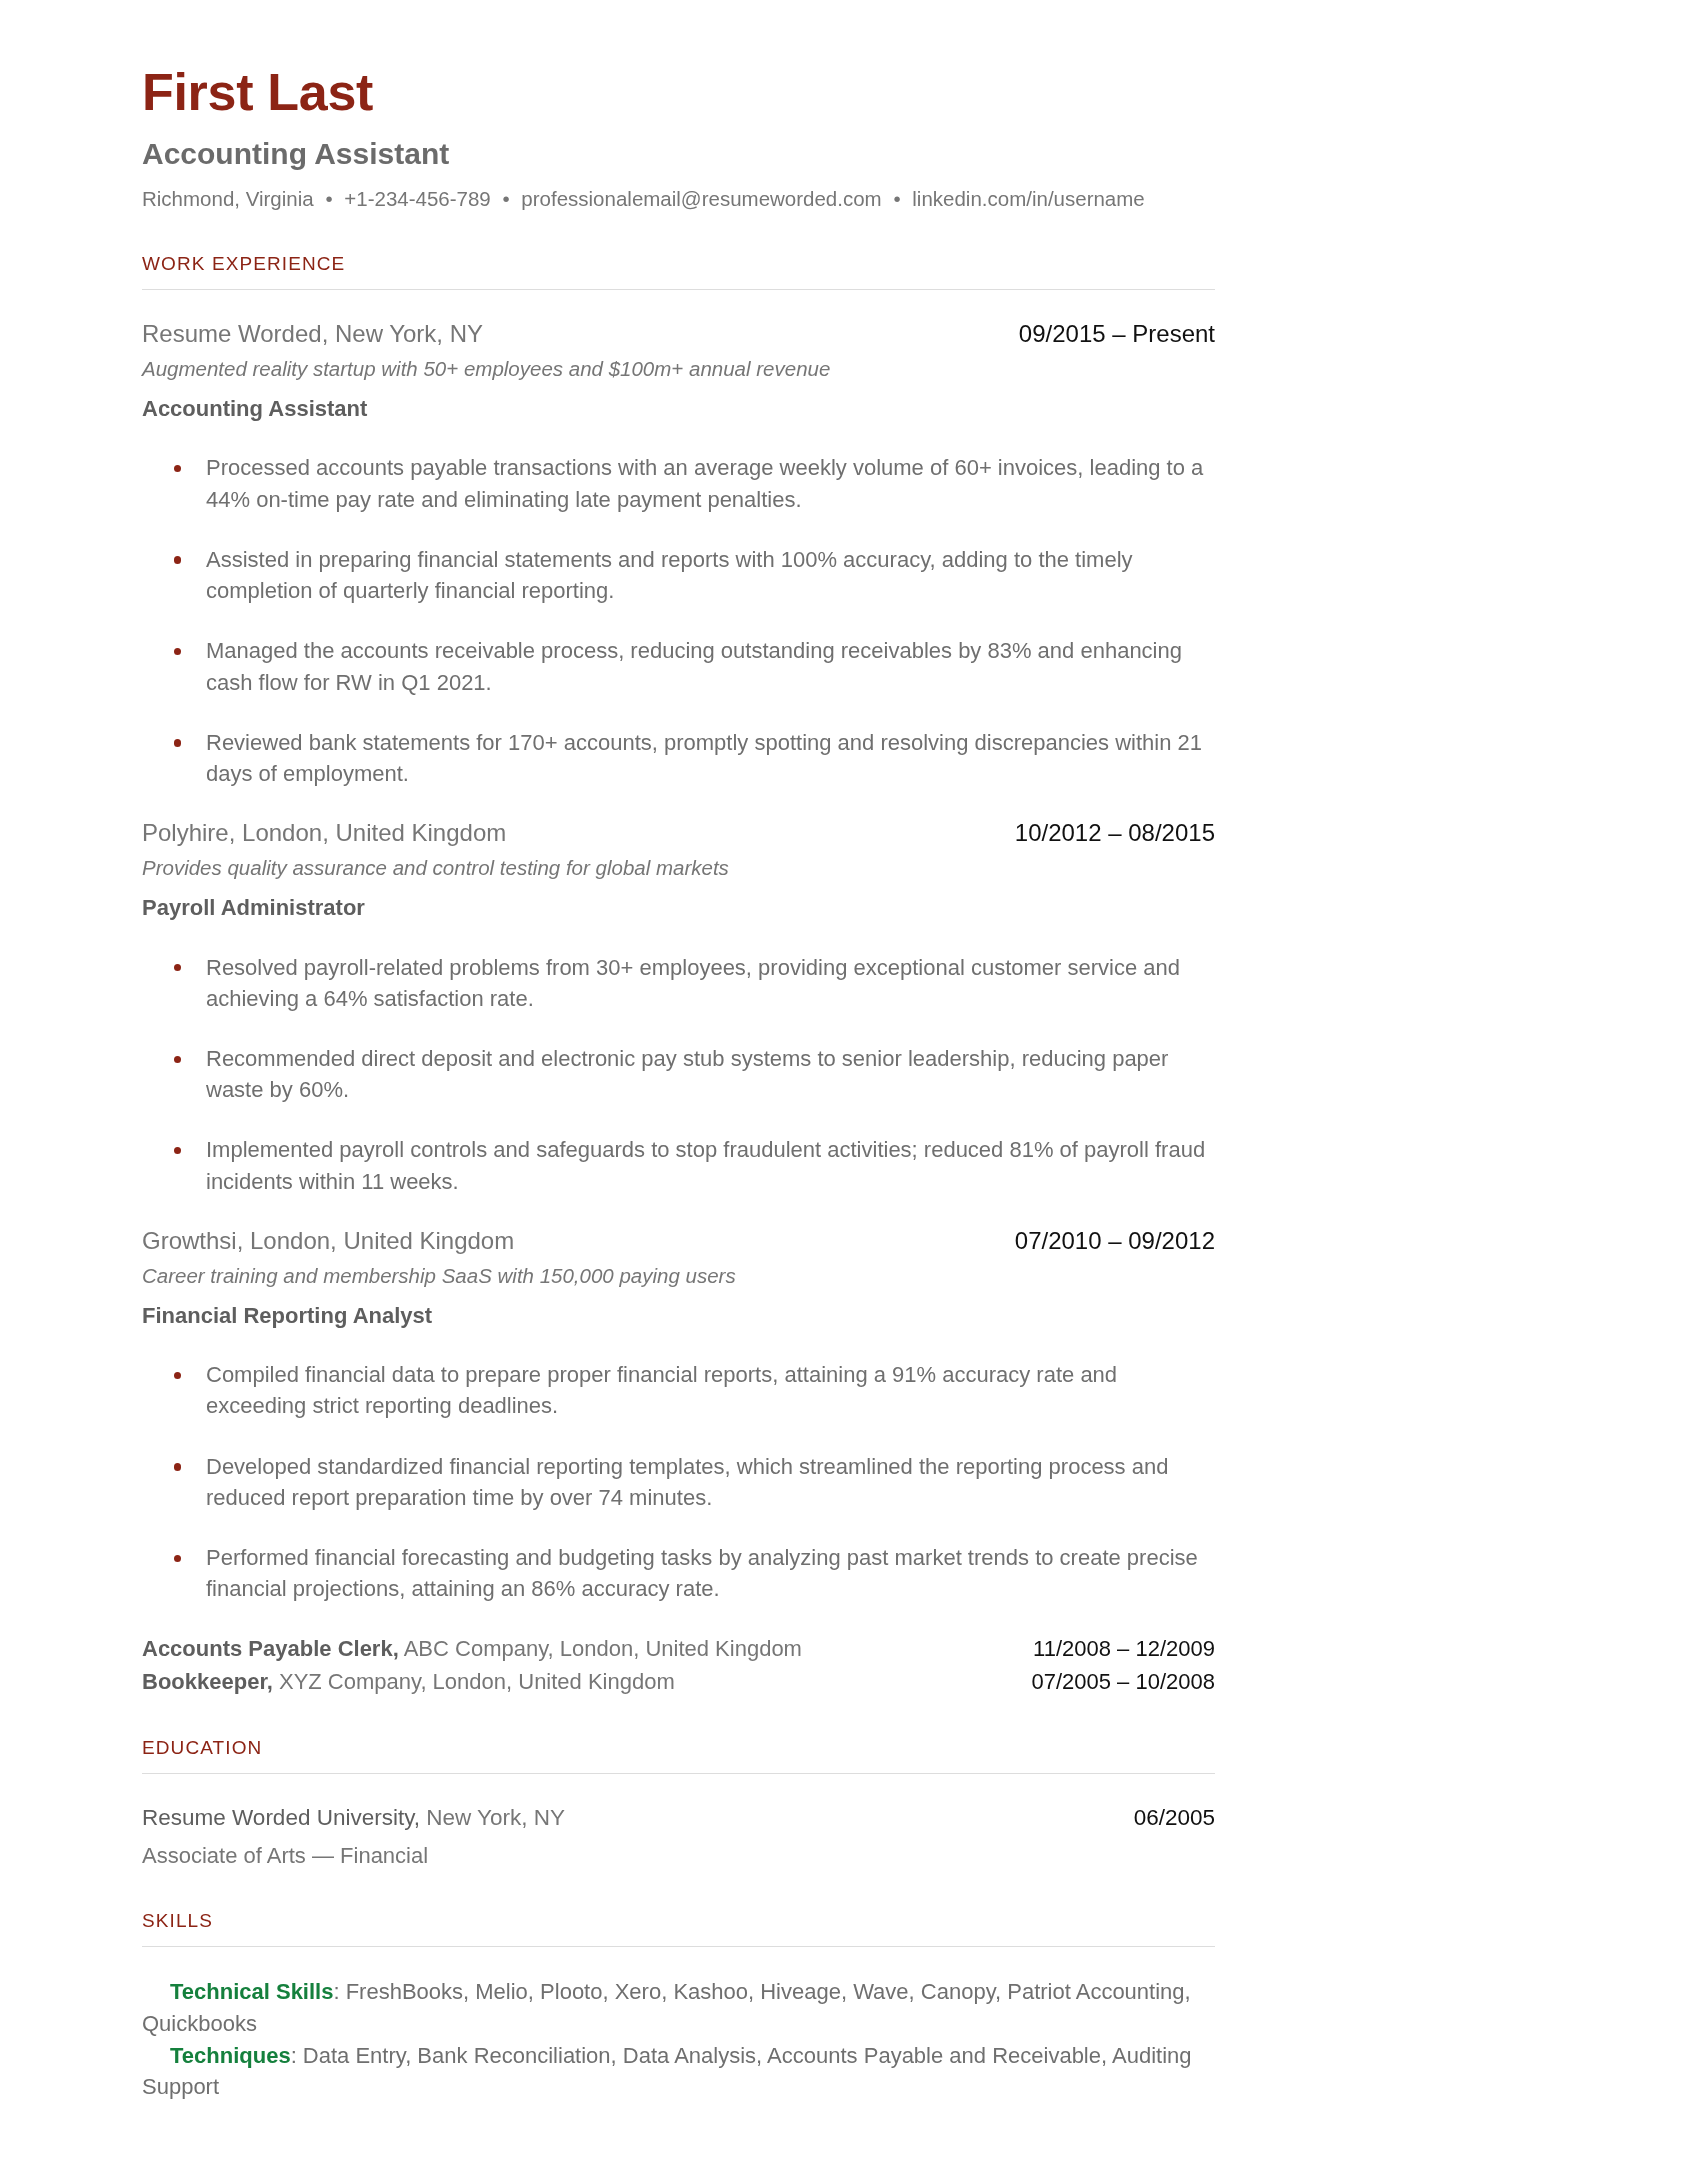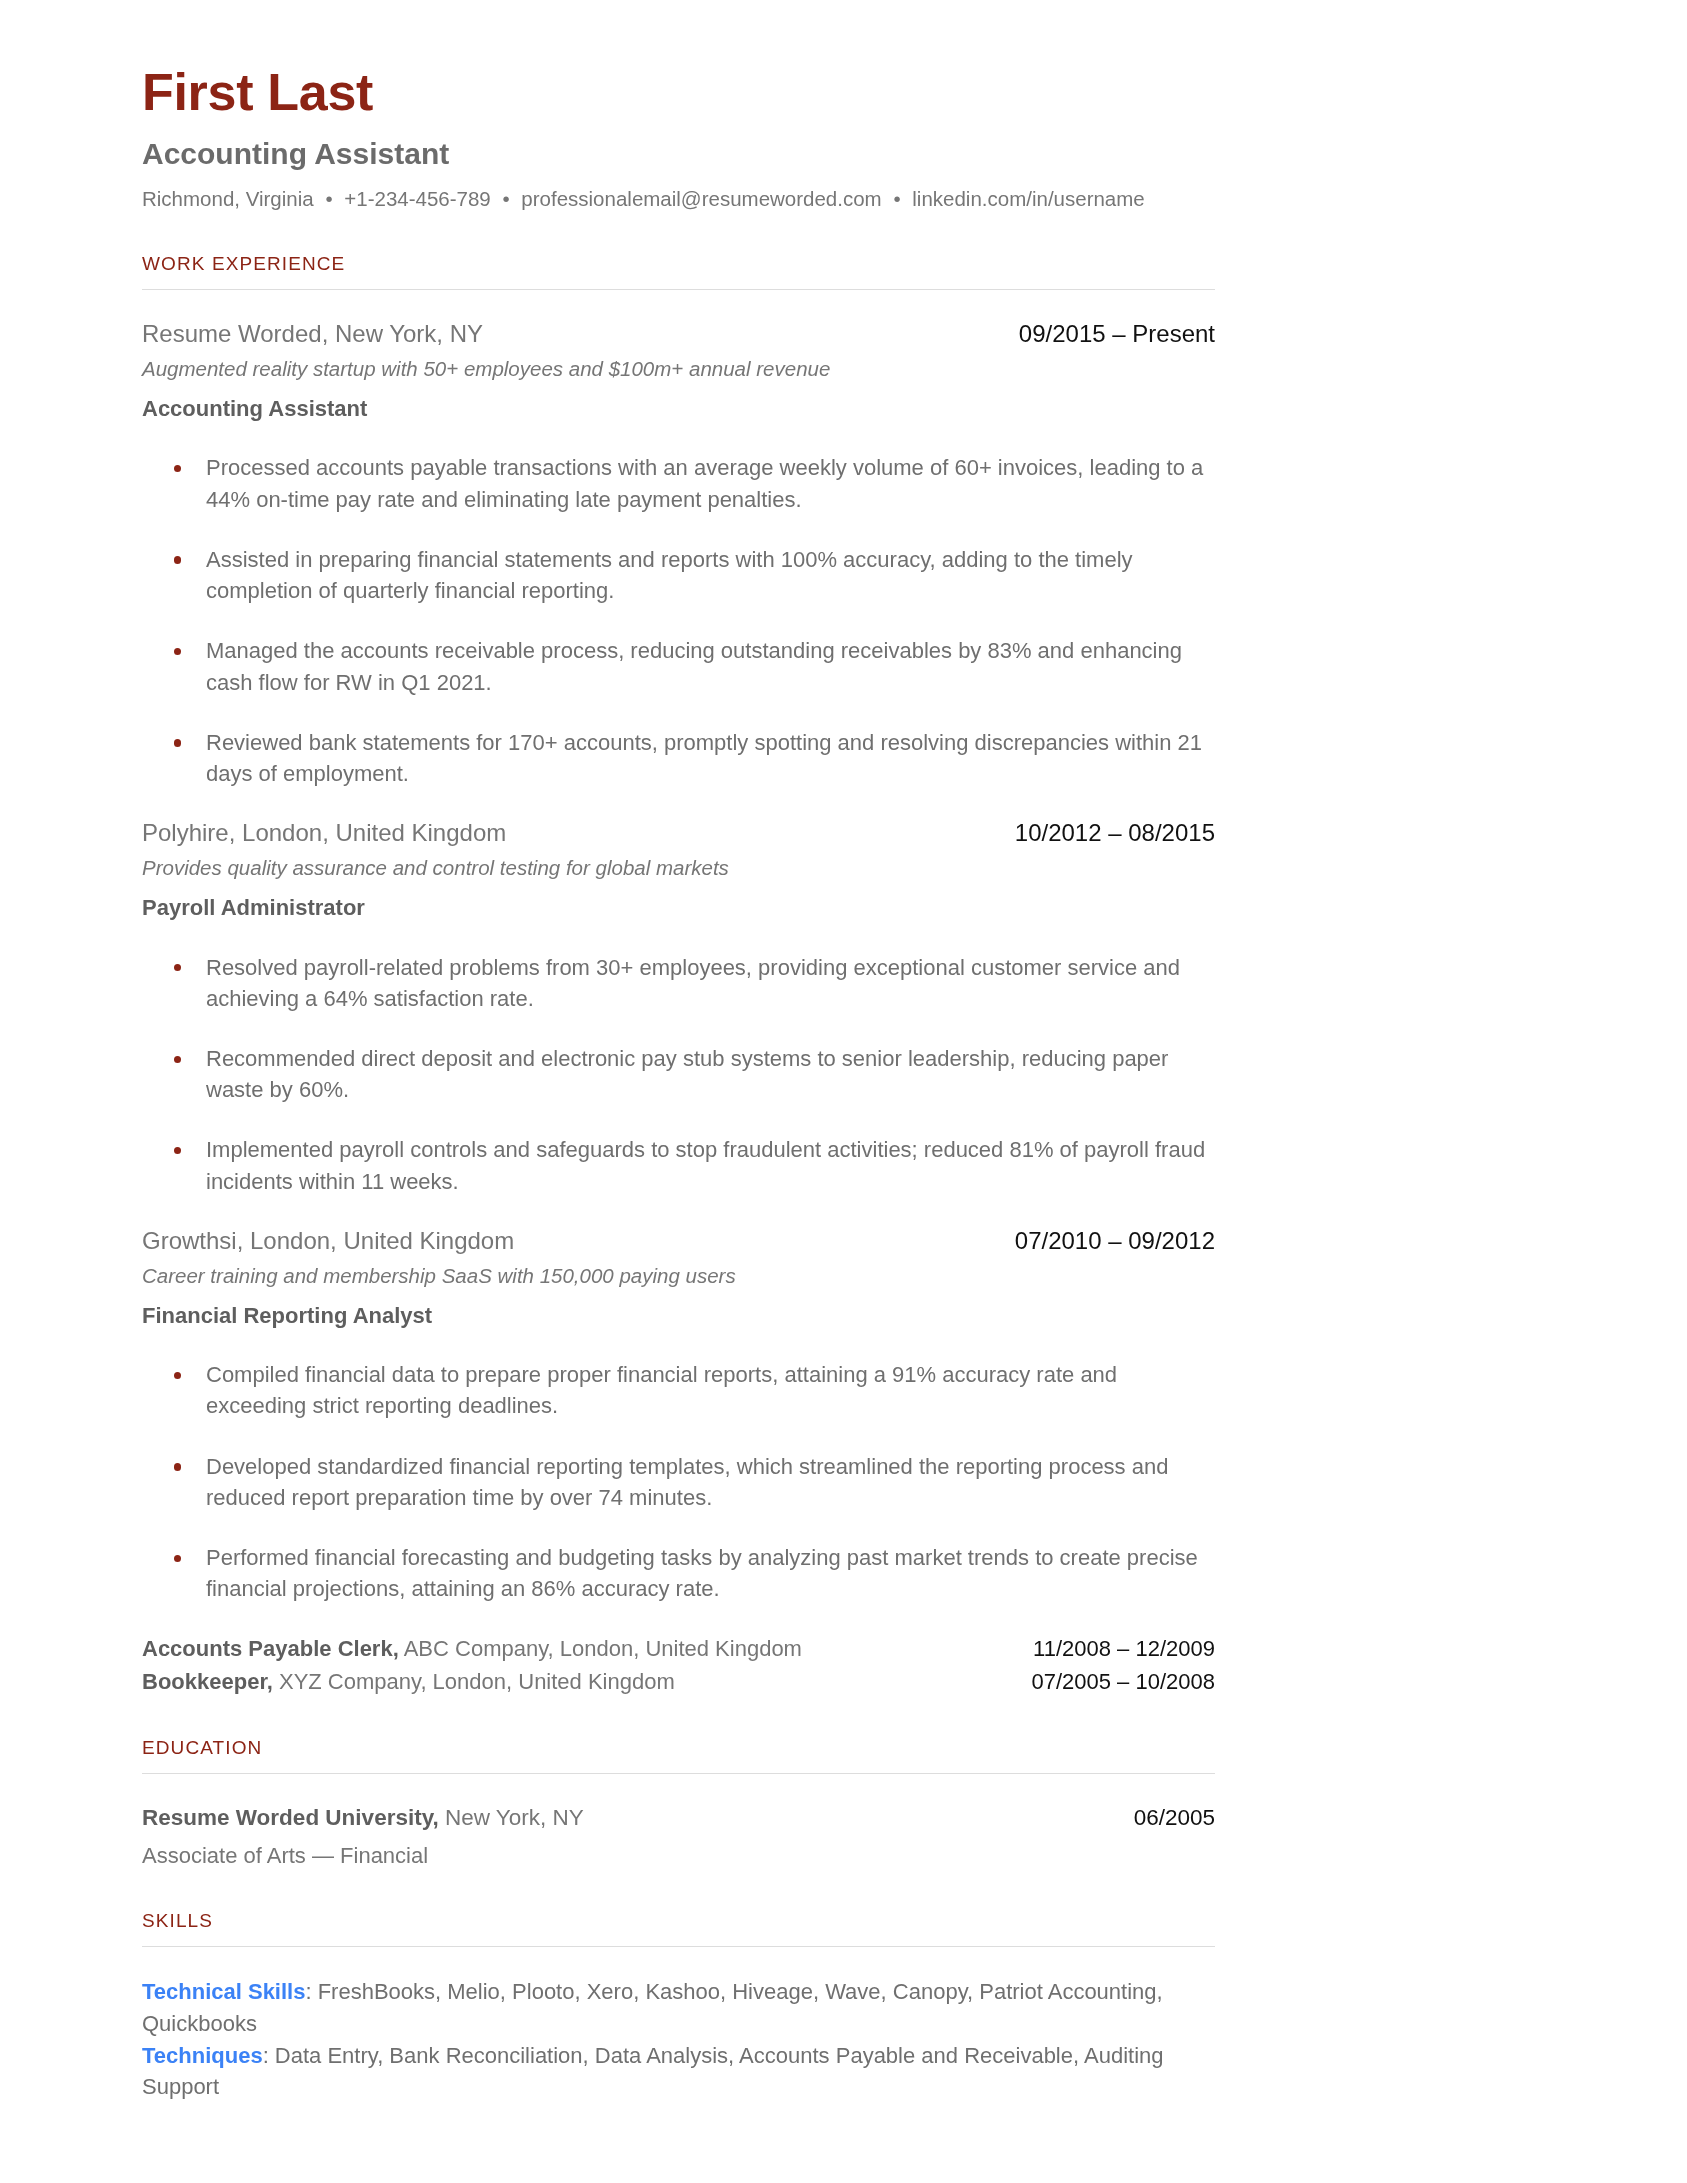--- a/index.html
+++ b/index.html
@@ -153,21 +153,21 @@
     display: flex;
     align-items: baseline;
     justify-content: space-between;
     width: 100%;
   }
   .edu-school {
     font-size: 22.5px;
     color: #767676;
     line-height: 1.3;
   }
-  .edu-school b { font-weight: bold; color: #5e5e5e; }
+  .edu-school b { font-weight: normal; color: #5e5e5e; }
   .edu-date {
     font-size: 22.5px;
     color: #111111;
     white-space: nowrap;
     line-height: 1.3;
     padding-left: 26.5px;
   }
   .edu-degree {
     font-size: 22px;
     color: #767676;
@@ -175,21 +175,21 @@
     margin-top: 8px;
   }
 
   
   .skill-line {
     font-size: 22px;
     color: #6f6f6f;
     line-height: 1.42;
     margin-bottom: 1.3px;
   }
-  .skill-line b { font-weight: bold; color: #3b82f6; }
+  .skill-line b { font-weight: bold; color: #15803d; margin-left: 28px; }
 </style>
 </head>
 <body>
 
 <div class="page">
 
   <div>
     <h1 class="name">First Last</h1>
     <div class="headline">Accounting Assistant</div>
     <div class="contact-line">

